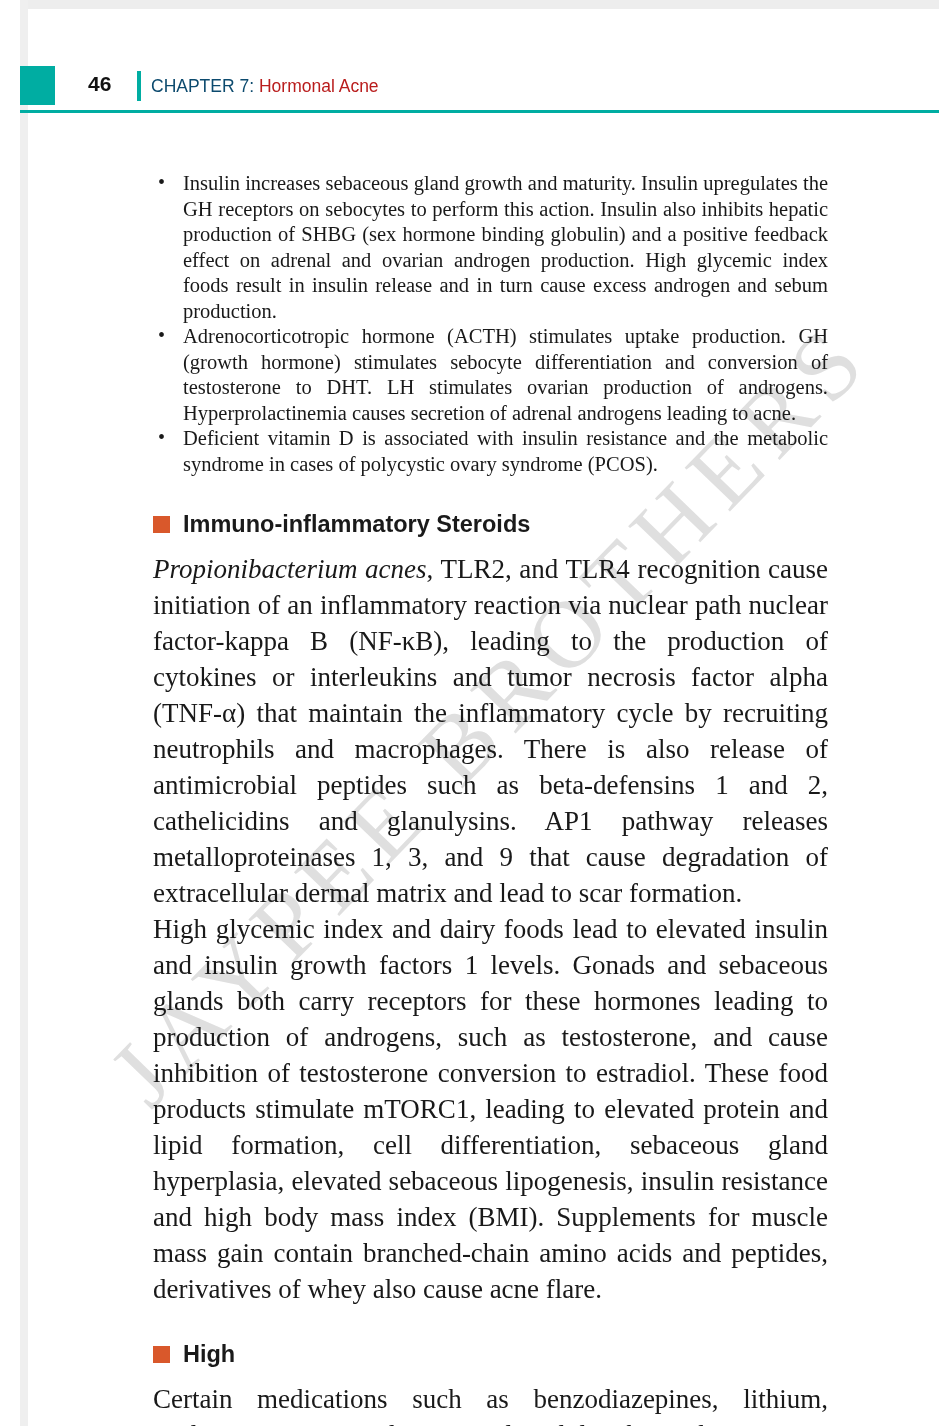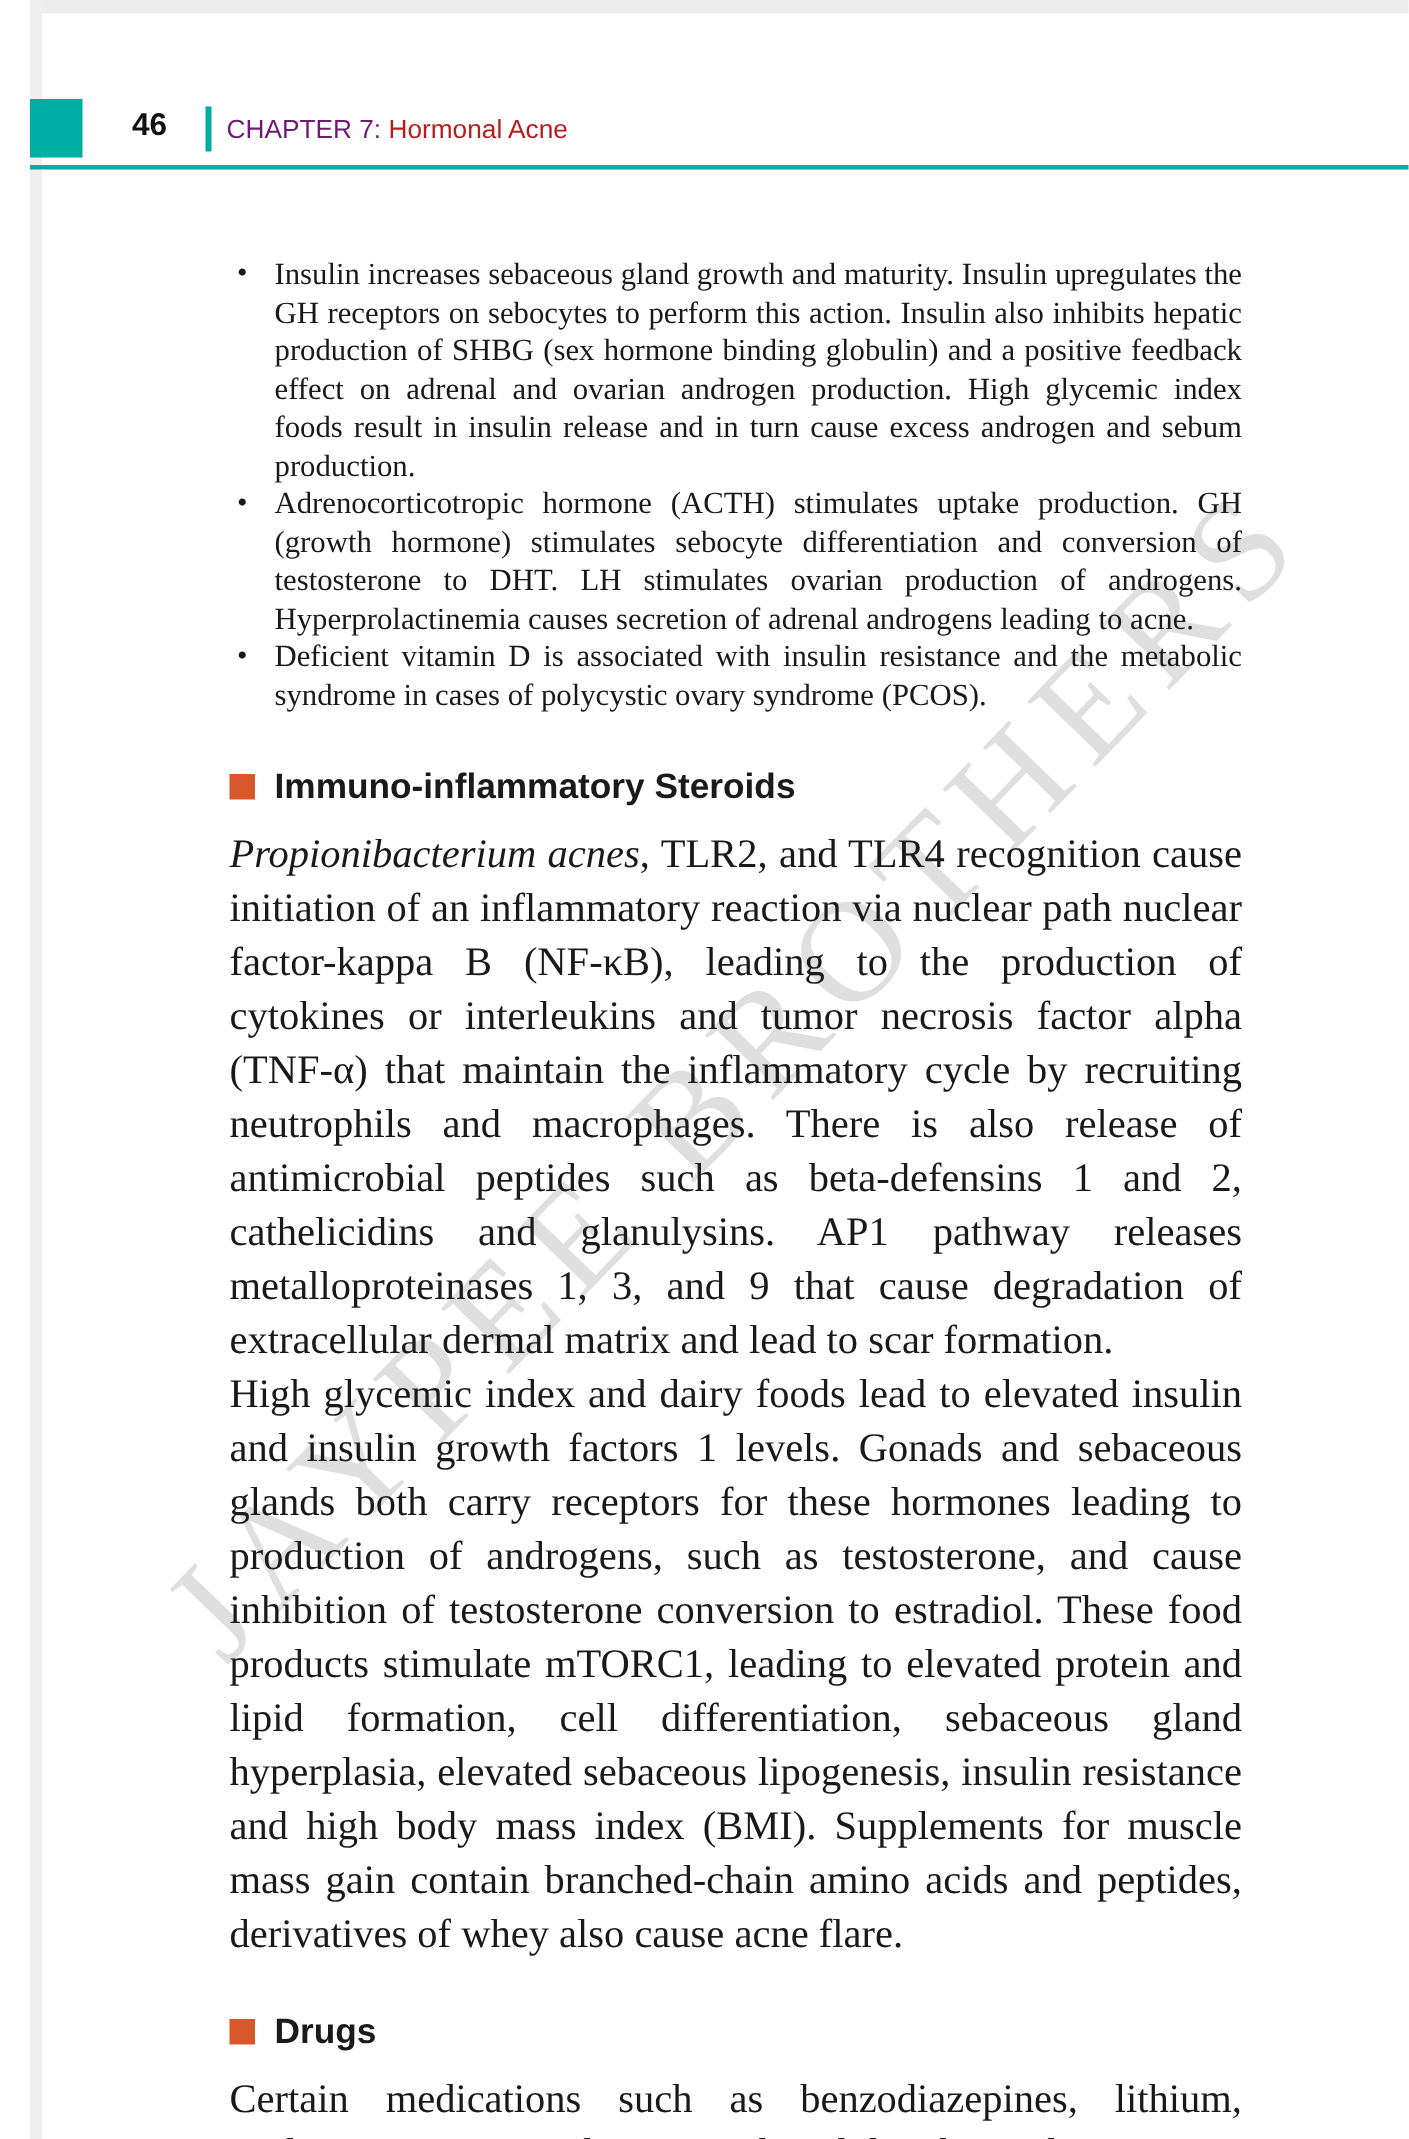--- a/index.html
+++ b/index.html
@@ -34,21 +34,21 @@
   }
   .header-vbar {
     position:absolute; left:117px; top:71px; width:4px; height:30px;
     background:#00ADA2; z-index:3;
   }
   .chapter-line {
     position:absolute; left:131px; top:76px;
     font-family:"Liberation Sans", sans-serif;
     font-size:17.5px; z-index:3; white-space:nowrap;
   }
-  .chapter-label { color:#701a75; }
+  .chapter-label { color:#0c4a6e; }
   .chapter-title { color:#b91c1c; }
   .header-rule {
     position:absolute; left:0; top:110px; width:939px; height:3px;
     background:#00ADA2; z-index:3;
   }
 
   
   .watermark {
     position:absolute; left:0; top:0; width:939px; height:1426px;
     display:flex; align-items:center; justify-content:center;
@@ -132,19 +132,19 @@
       <p class="para"><em>Propionibacterium acnes</em><span>, TLR2, and TLR4 recognition cause initiation of an inflammatory reaction via nuclear path nuclear factor-kappa B (NF-κB), leading to the production of cytokines or interleukins and tumor necrosis factor alpha (TNF-α) that maintain the inflammatory cycle by recruiting neutrophils and macrophages. There is also release of antimicrobial peptides such as beta-defensins 1 and 2, cathelicidins and glanulysins. AP1 pathway releases metalloproteinases 1, 3, and 9 that cause degradation of extracellular dermal matrix and lead to scar formation.</span></p>
     </section>
 
     <section>
       <p class="para"><em></em><span>High glycemic index and dairy foods lead to elevated insulin and insulin growth factors 1 levels. Gonads and sebaceous glands both carry receptors for these hormones leading to production of androgens, such as testosterone, and cause inhibition of testosterone conversion to estradiol. These food products stimulate mTORC1, leading to elevated protein and lipid formation, cell differentiation, sebaceous gland hyperplasia, elevated sebaceous lipogenesis, insulin resistance and high body mass index (BMI). Supplements for muscle mass gain contain branched-chain amino acids and peptides, derivatives of whey also cause acne flare.</span></p>
     </section>
 
     <section>
       <h2 class="section-heading">
           <span class="sq"></span>
-          <span>Drugs</span>
+          <span>High</span>
         </h2>
       <p class="para"><em></em><span>Certain medications such as benzodiazepines, lithium, cyclosporine, ramipril, isoniazid, iodides, bromides, vitamin B-type complexes, serotonin uptake inhibitors, epidermal growth receptor inhibitors, and progestin contraceptives can lead to acne worsening. First-generation progestins such as norgestrel and levonorgestrel carry androgenic properties similar to testosterone. Steroids lead to hyperkeratinization due to elevated expression of TLR2.</span></p>
     </section>
 
   </main>
 </div>
 
 </body></html>

